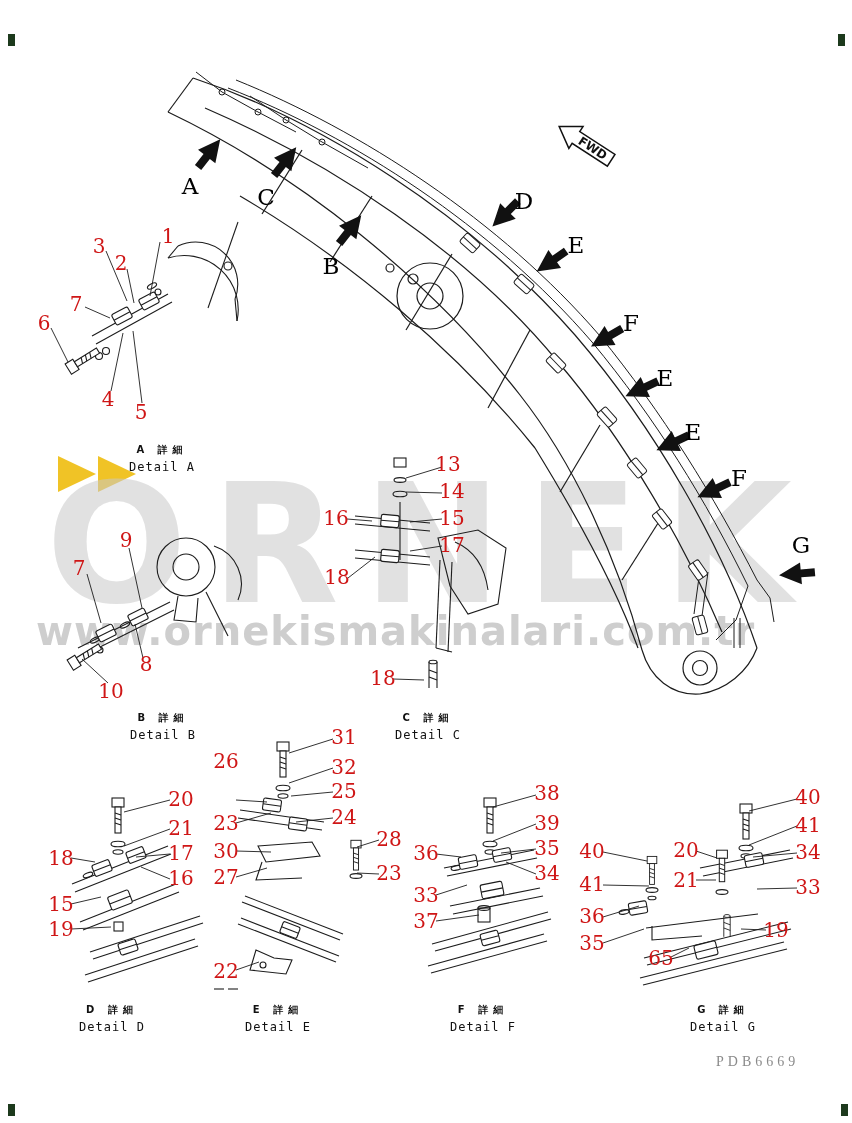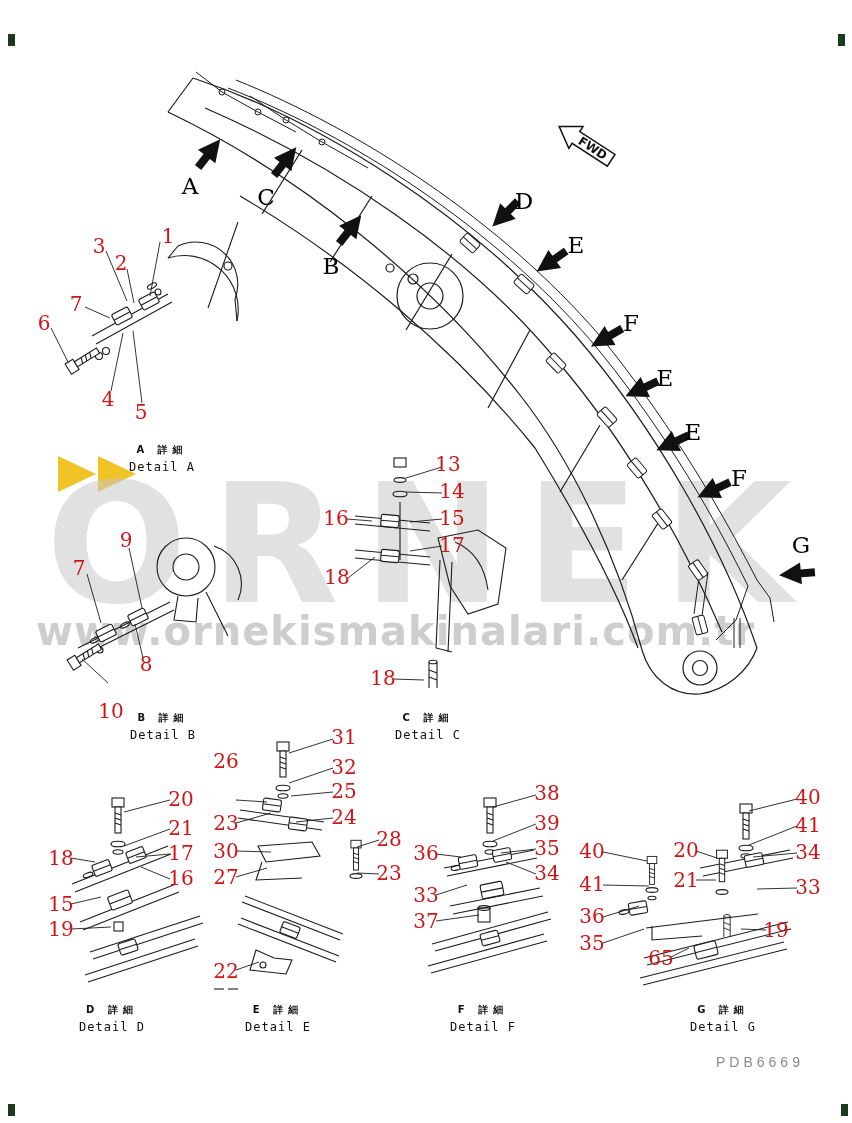--- a/index.html
+++ b/index.html
@@ -19,21 +19,21 @@
   .art { position:absolute; left:0; top:0; z-index:2; }
   .vletter { position:absolute; z-index:3; transform:translate(-50%,-50%);
              font-family:"DejaVu Serif", serif; font-size:23px; color:#000; }
   .callout { position:absolute; z-index:3; transform:translate(-50%,-50%);
              font-family:"DejaVu Serif", serif; font-size:20px; color:#cf1616; }
   .caption { position:absolute; z-index:3; transform:translateX(-50%); text-align:center; color:#111; }
   .cap-jp { font-size:10px; letter-spacing:5px; font-weight:600; white-space:nowrap; }
   .cap-en { font-size:12px; letter-spacing:1px; margin-top:3px;
             font-family:"DejaVu Sans Mono", monospace; white-space:nowrap; }
   .part-code { position:absolute; left:716px; top:1054px; z-index:3;
-               font-family:Liberation Sans, sans-serif; font-size:14px;
+               font-family:Liberation Serif, serif; font-size:14px;
                letter-spacing:4px; color:#8a8a8a; }
   .corner { position:absolute; width:7px; height:12px; background:#1d3a1d; z-index:3; }
 </style>
 </head>
 <body>
 
 <div class="stage">
 
   <div class="watermark">
     <div class="wm-tri t1"></div>
@@ -366,21 +366,21 @@
   <span class="callout" style="left:99px;top:246px">3</span>
   <span class="callout" style="left:121px;top:263px">2</span>
   <span class="callout" style="left:76px;top:304px">7</span>
   <span class="callout" style="left:44px;top:323px">6</span>
   <span class="callout" style="left:108px;top:399px">4</span>
   <span class="callout" style="left:141px;top:412px">5</span>
 
   <span class="callout" style="left:126px;top:540px">9</span>
   <span class="callout" style="left:79px;top:568px">7</span>
   <span class="callout" style="left:146px;top:664px">8</span>
-  <span class="callout" style="left:111px;top:711px">10</span>
+  <span class="callout" style="left:111px;top:691px">10</span>
 
   <span class="callout" style="left:448px;top:464px">13</span>
   <span class="callout" style="left:452px;top:491px">14</span>
   <span class="callout" style="left:336px;top:518px">16</span>
   <span class="callout" style="left:452px;top:518px">15</span>
   <span class="callout" style="left:452px;top:545px">17</span>
   <span class="callout" style="left:337px;top:577px">18</span>
   <span class="callout" style="left:383px;top:678px">18</span>
 
   <span class="callout" style="left:181px;top:799px">20</span>

